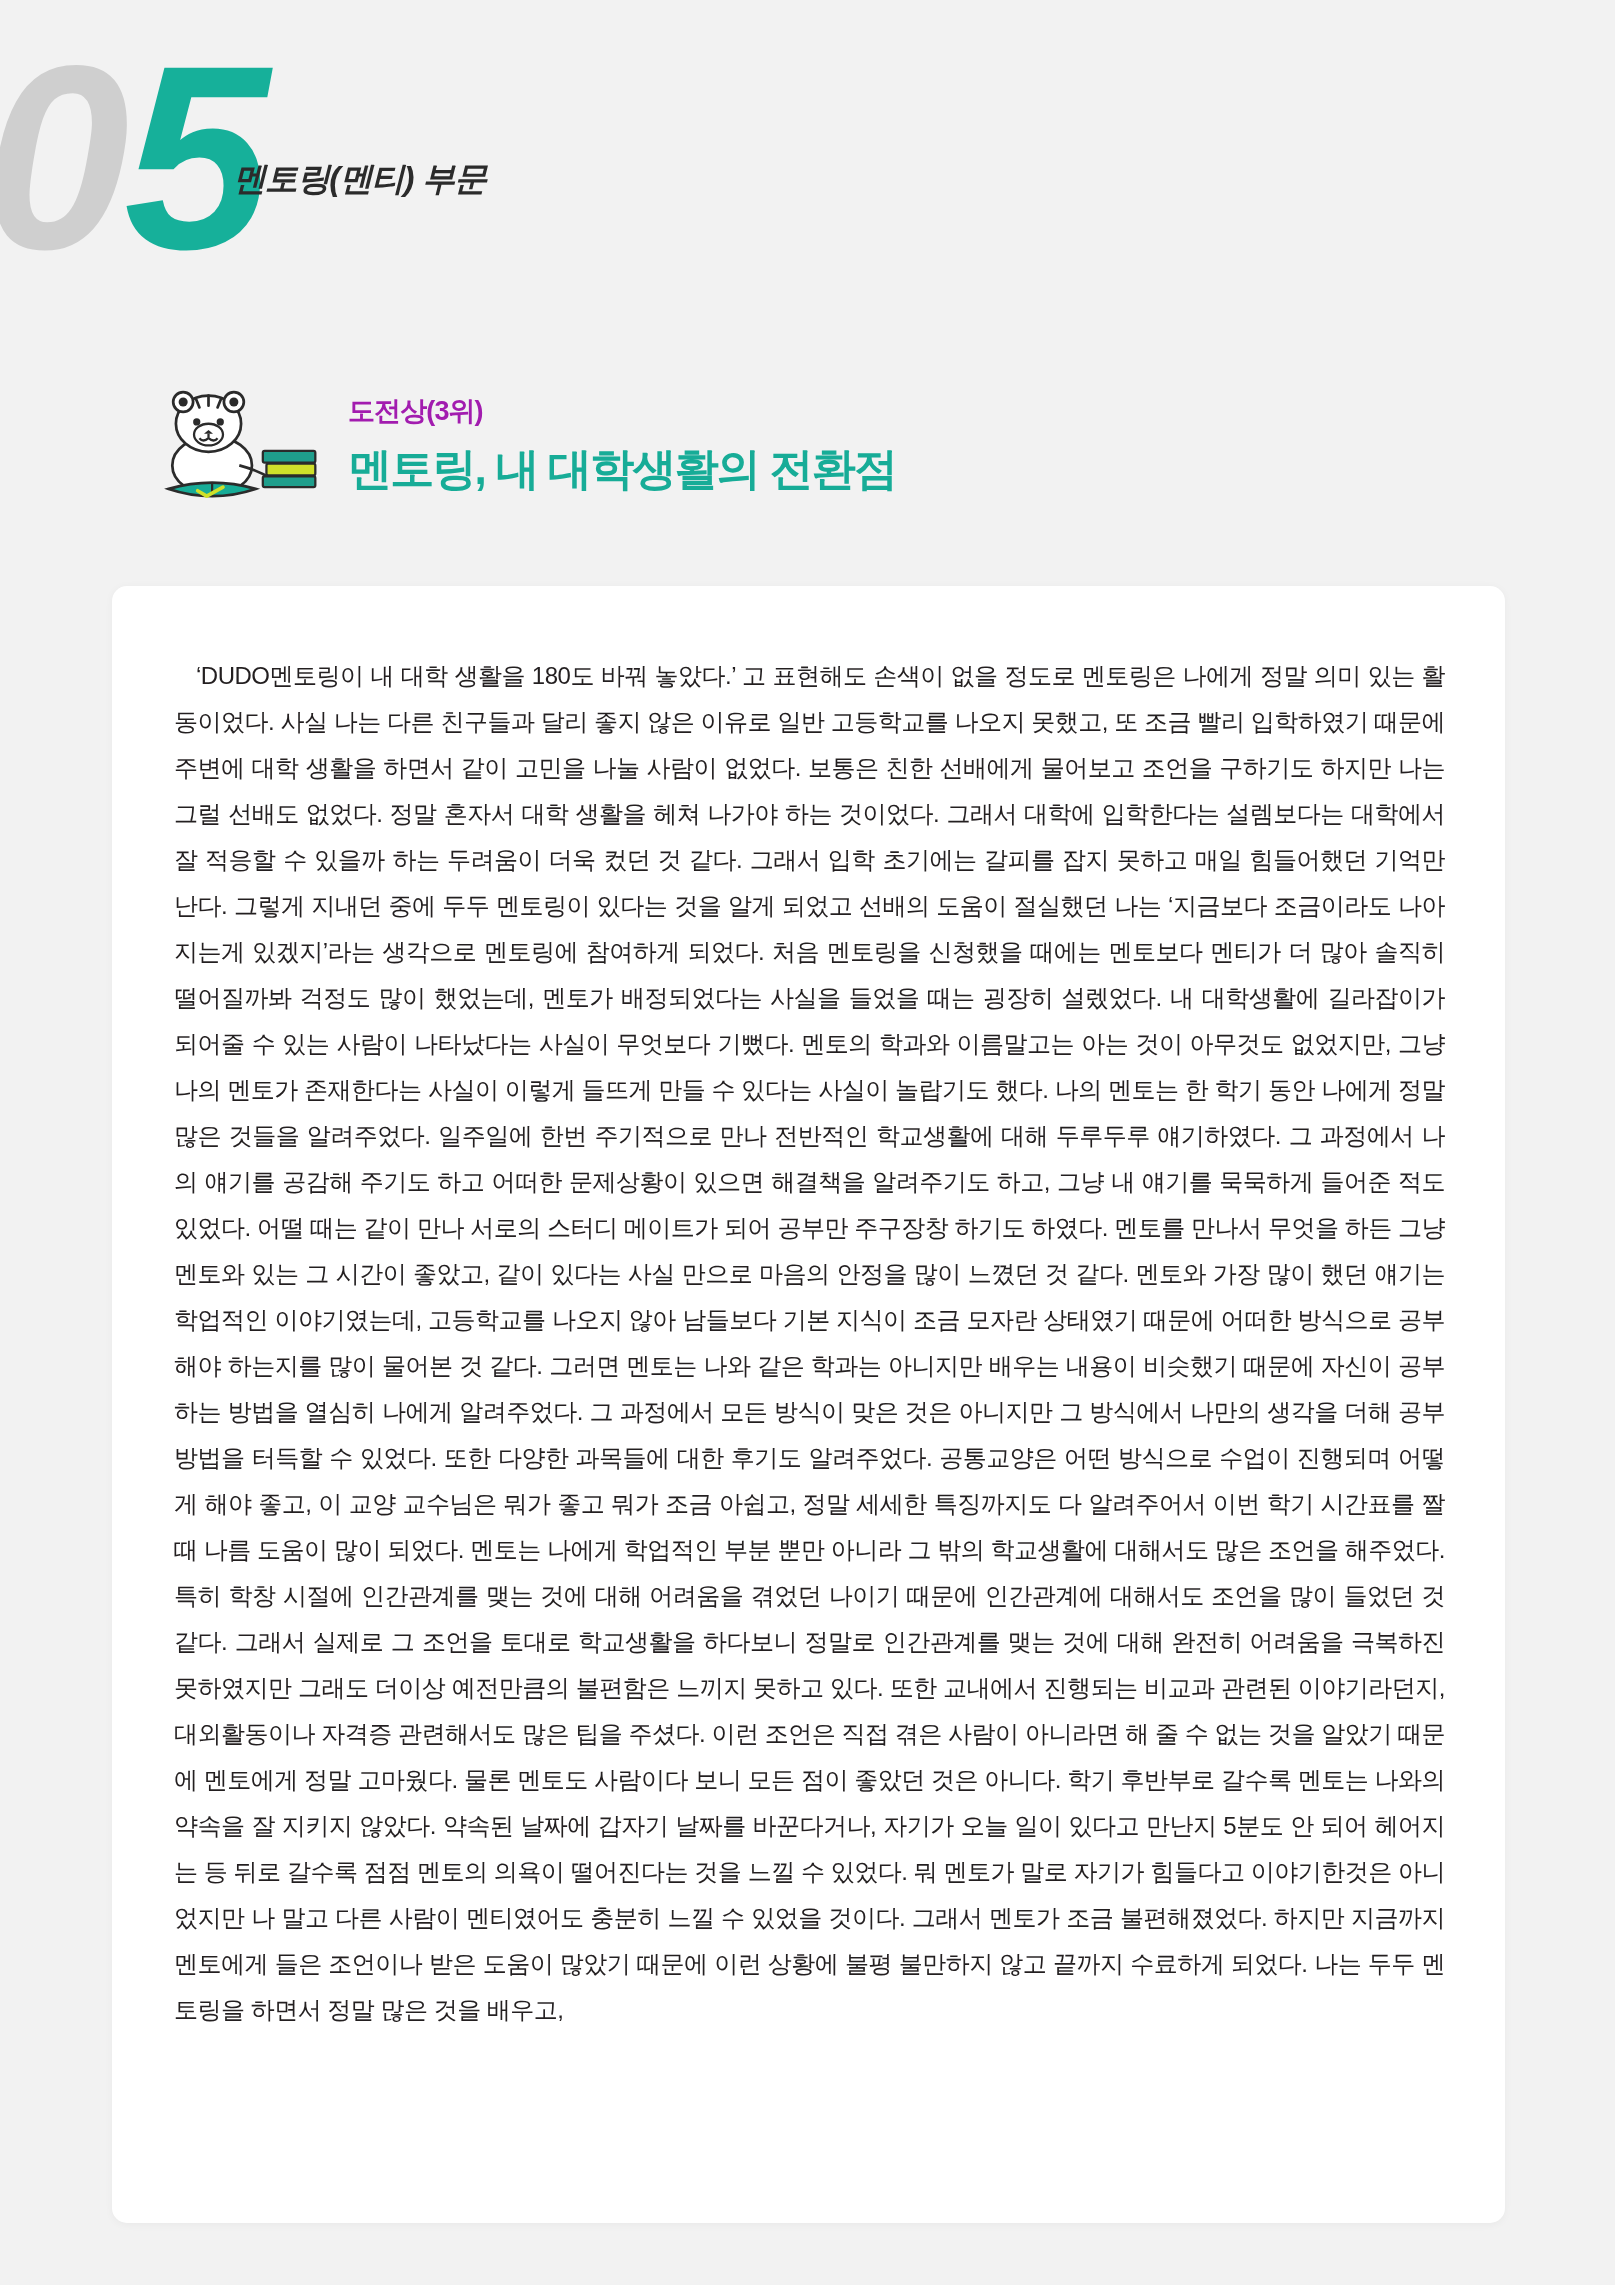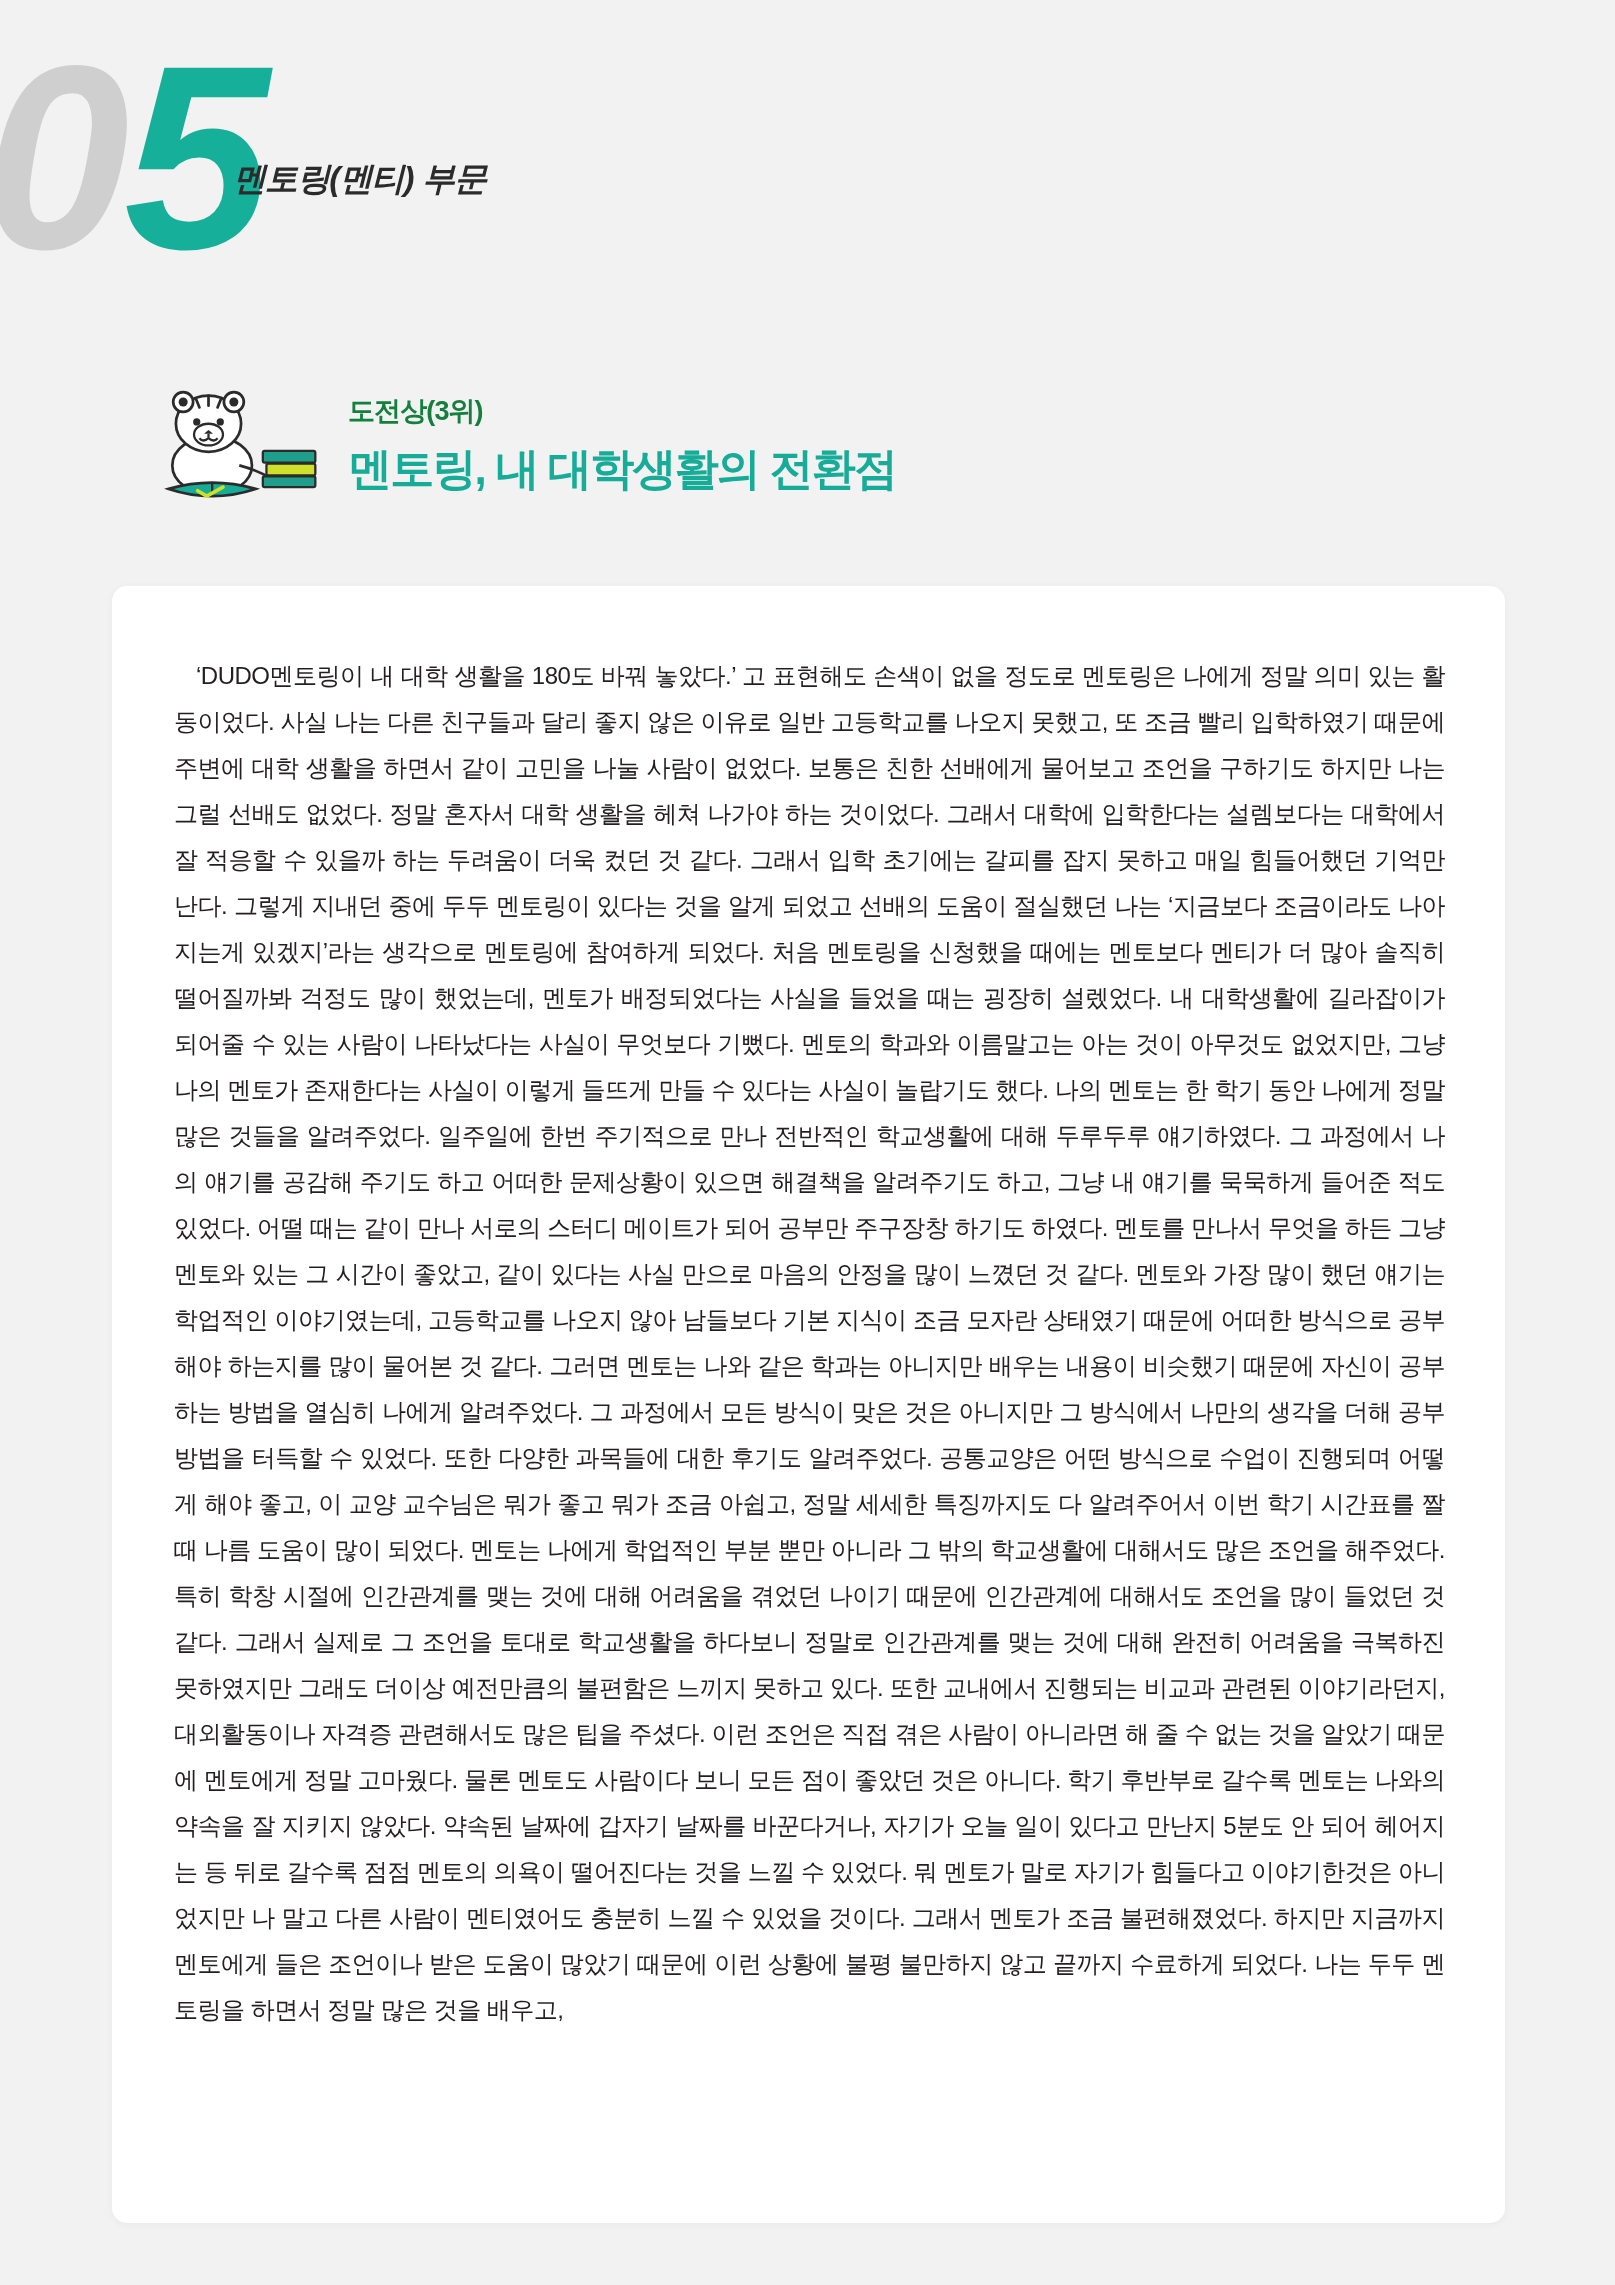--- a/index.html
+++ b/index.html
@@ -62,21 +62,21 @@
     top: 1.8px;
     width: 172px;
     height: 136px;
   }
   .award-rank {
     position: absolute;
     left: 192px;
     top: 12.7px;
     font-size: 27px;
     font-weight: bold;
-    color: #15803d;
+    color: #a21caf;
     letter-spacing: -0.9px;
   }
   .award-title {
     position: absolute;
     left: 192px;
     top: 60px;
     font-size: 44px;
     font-weight: bold;
     color: #17ac97;
     letter-spacing: -1.8px;

